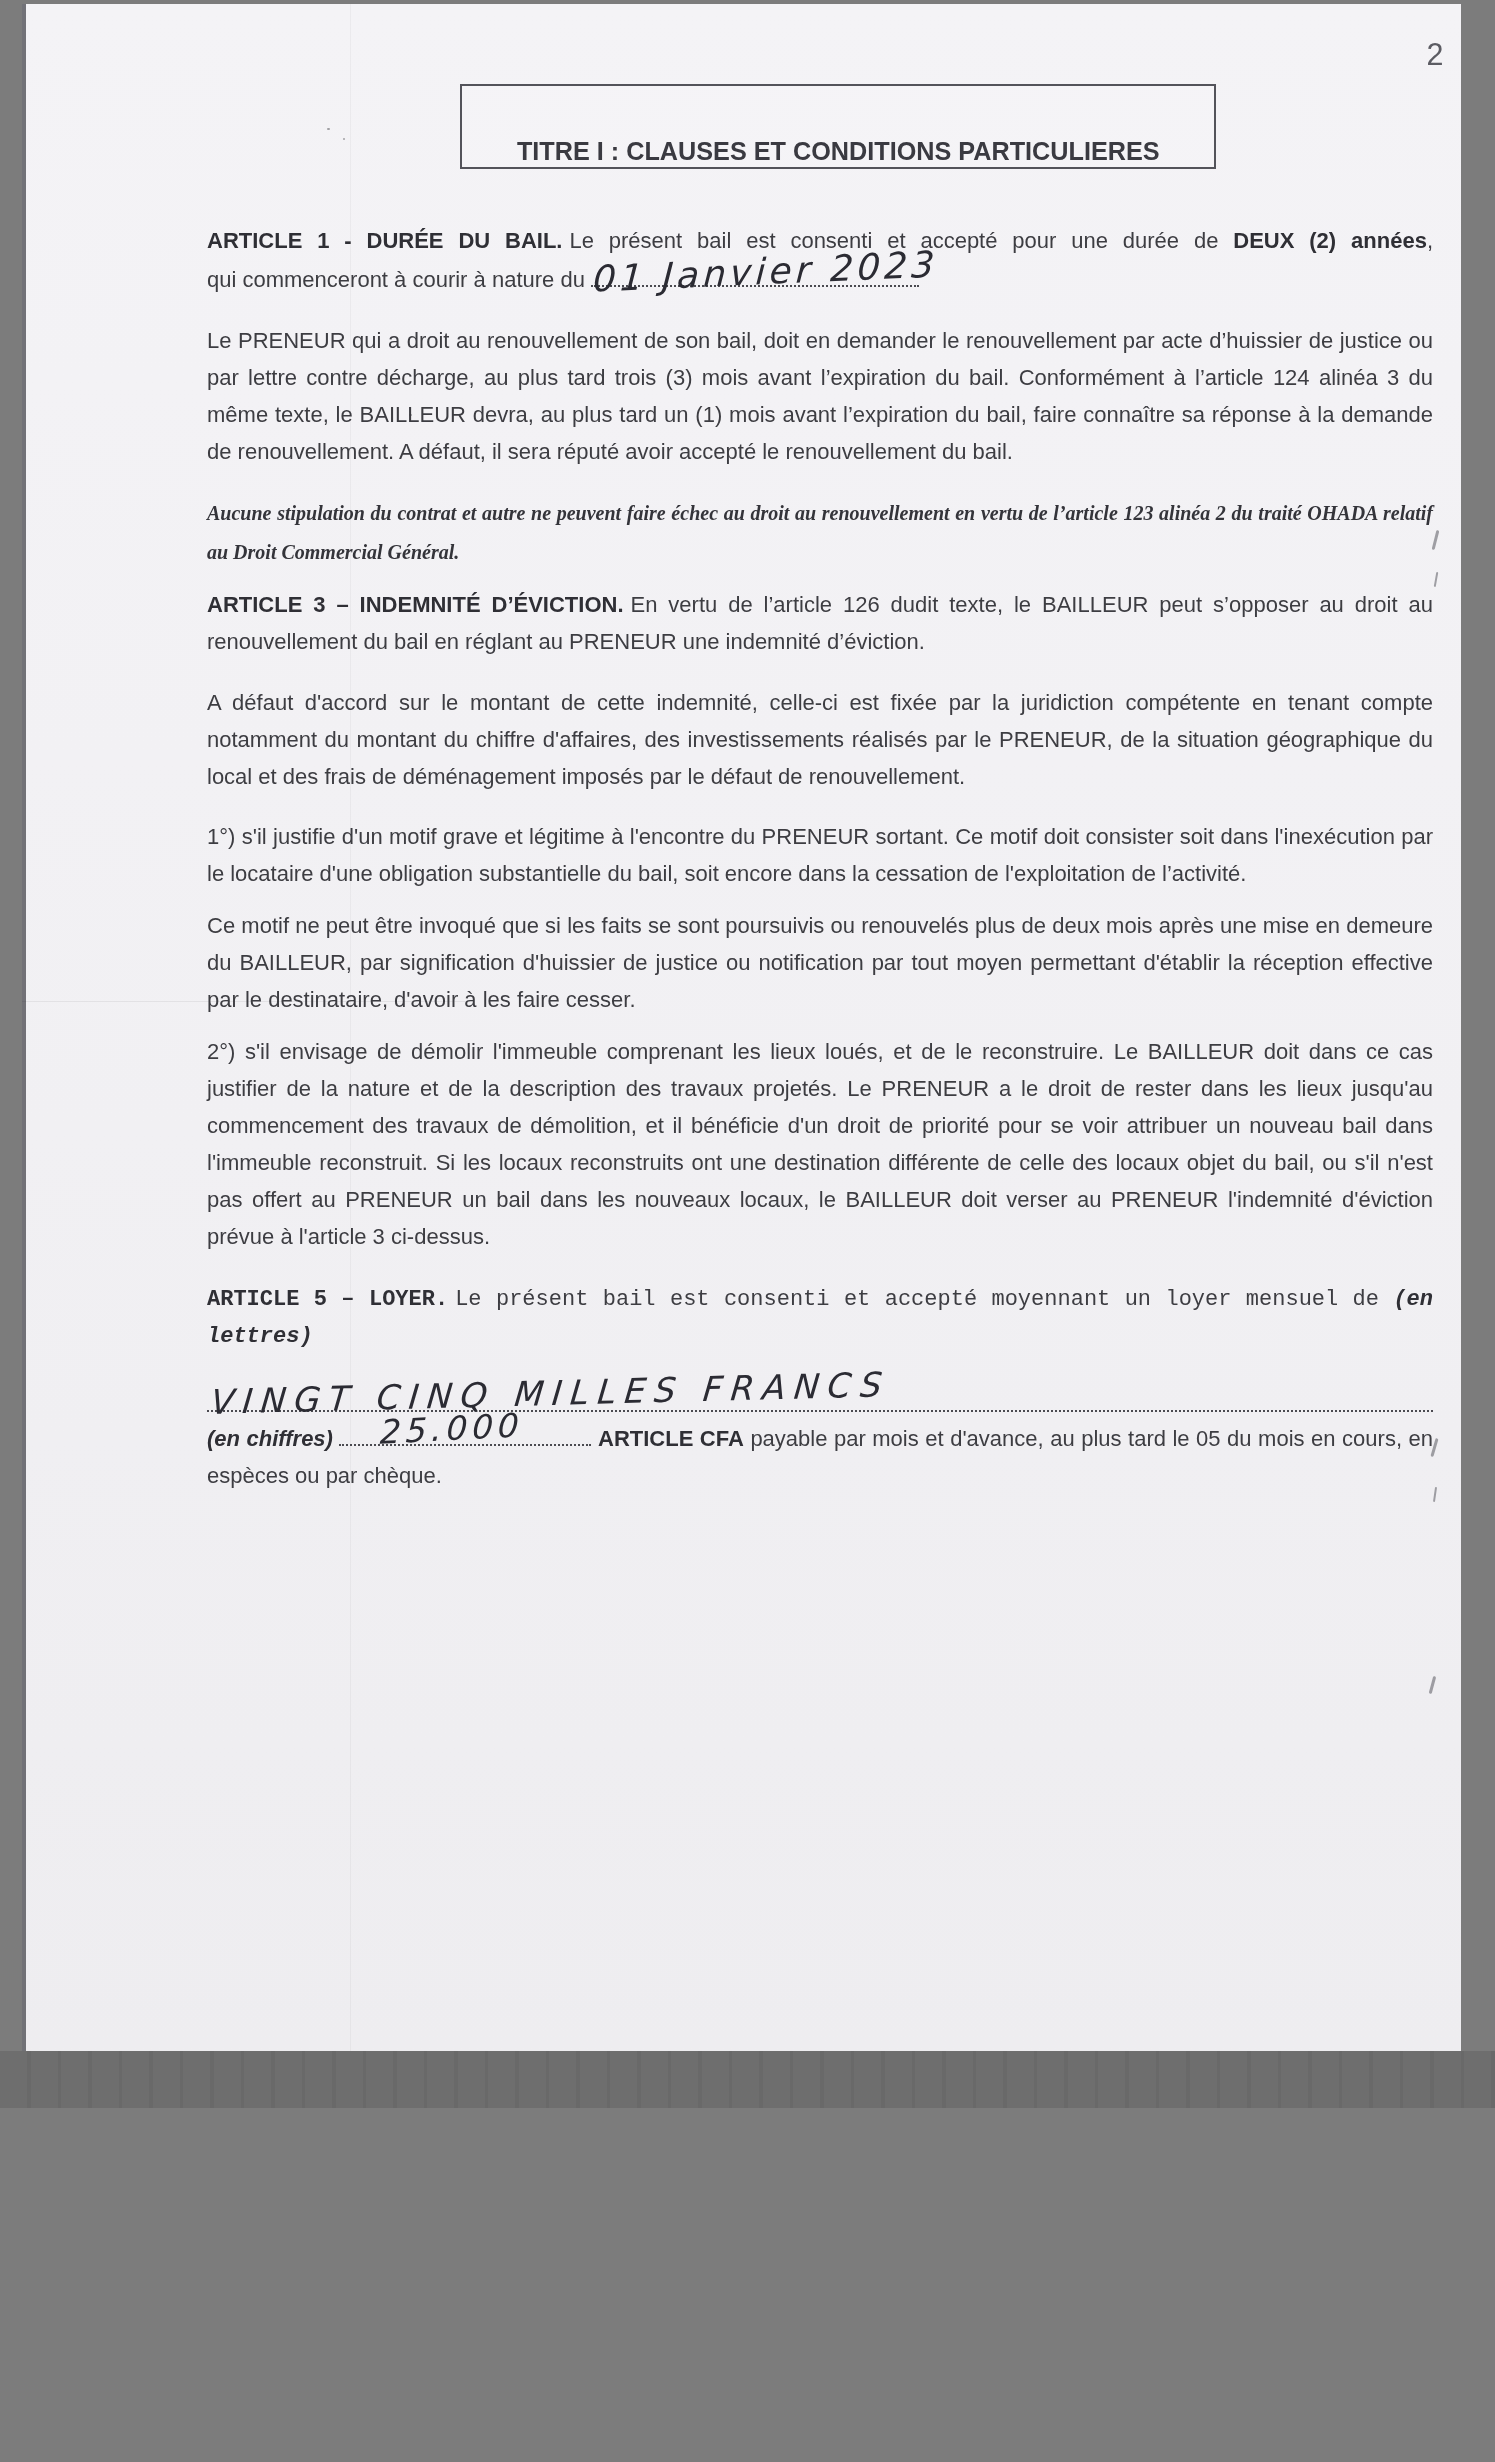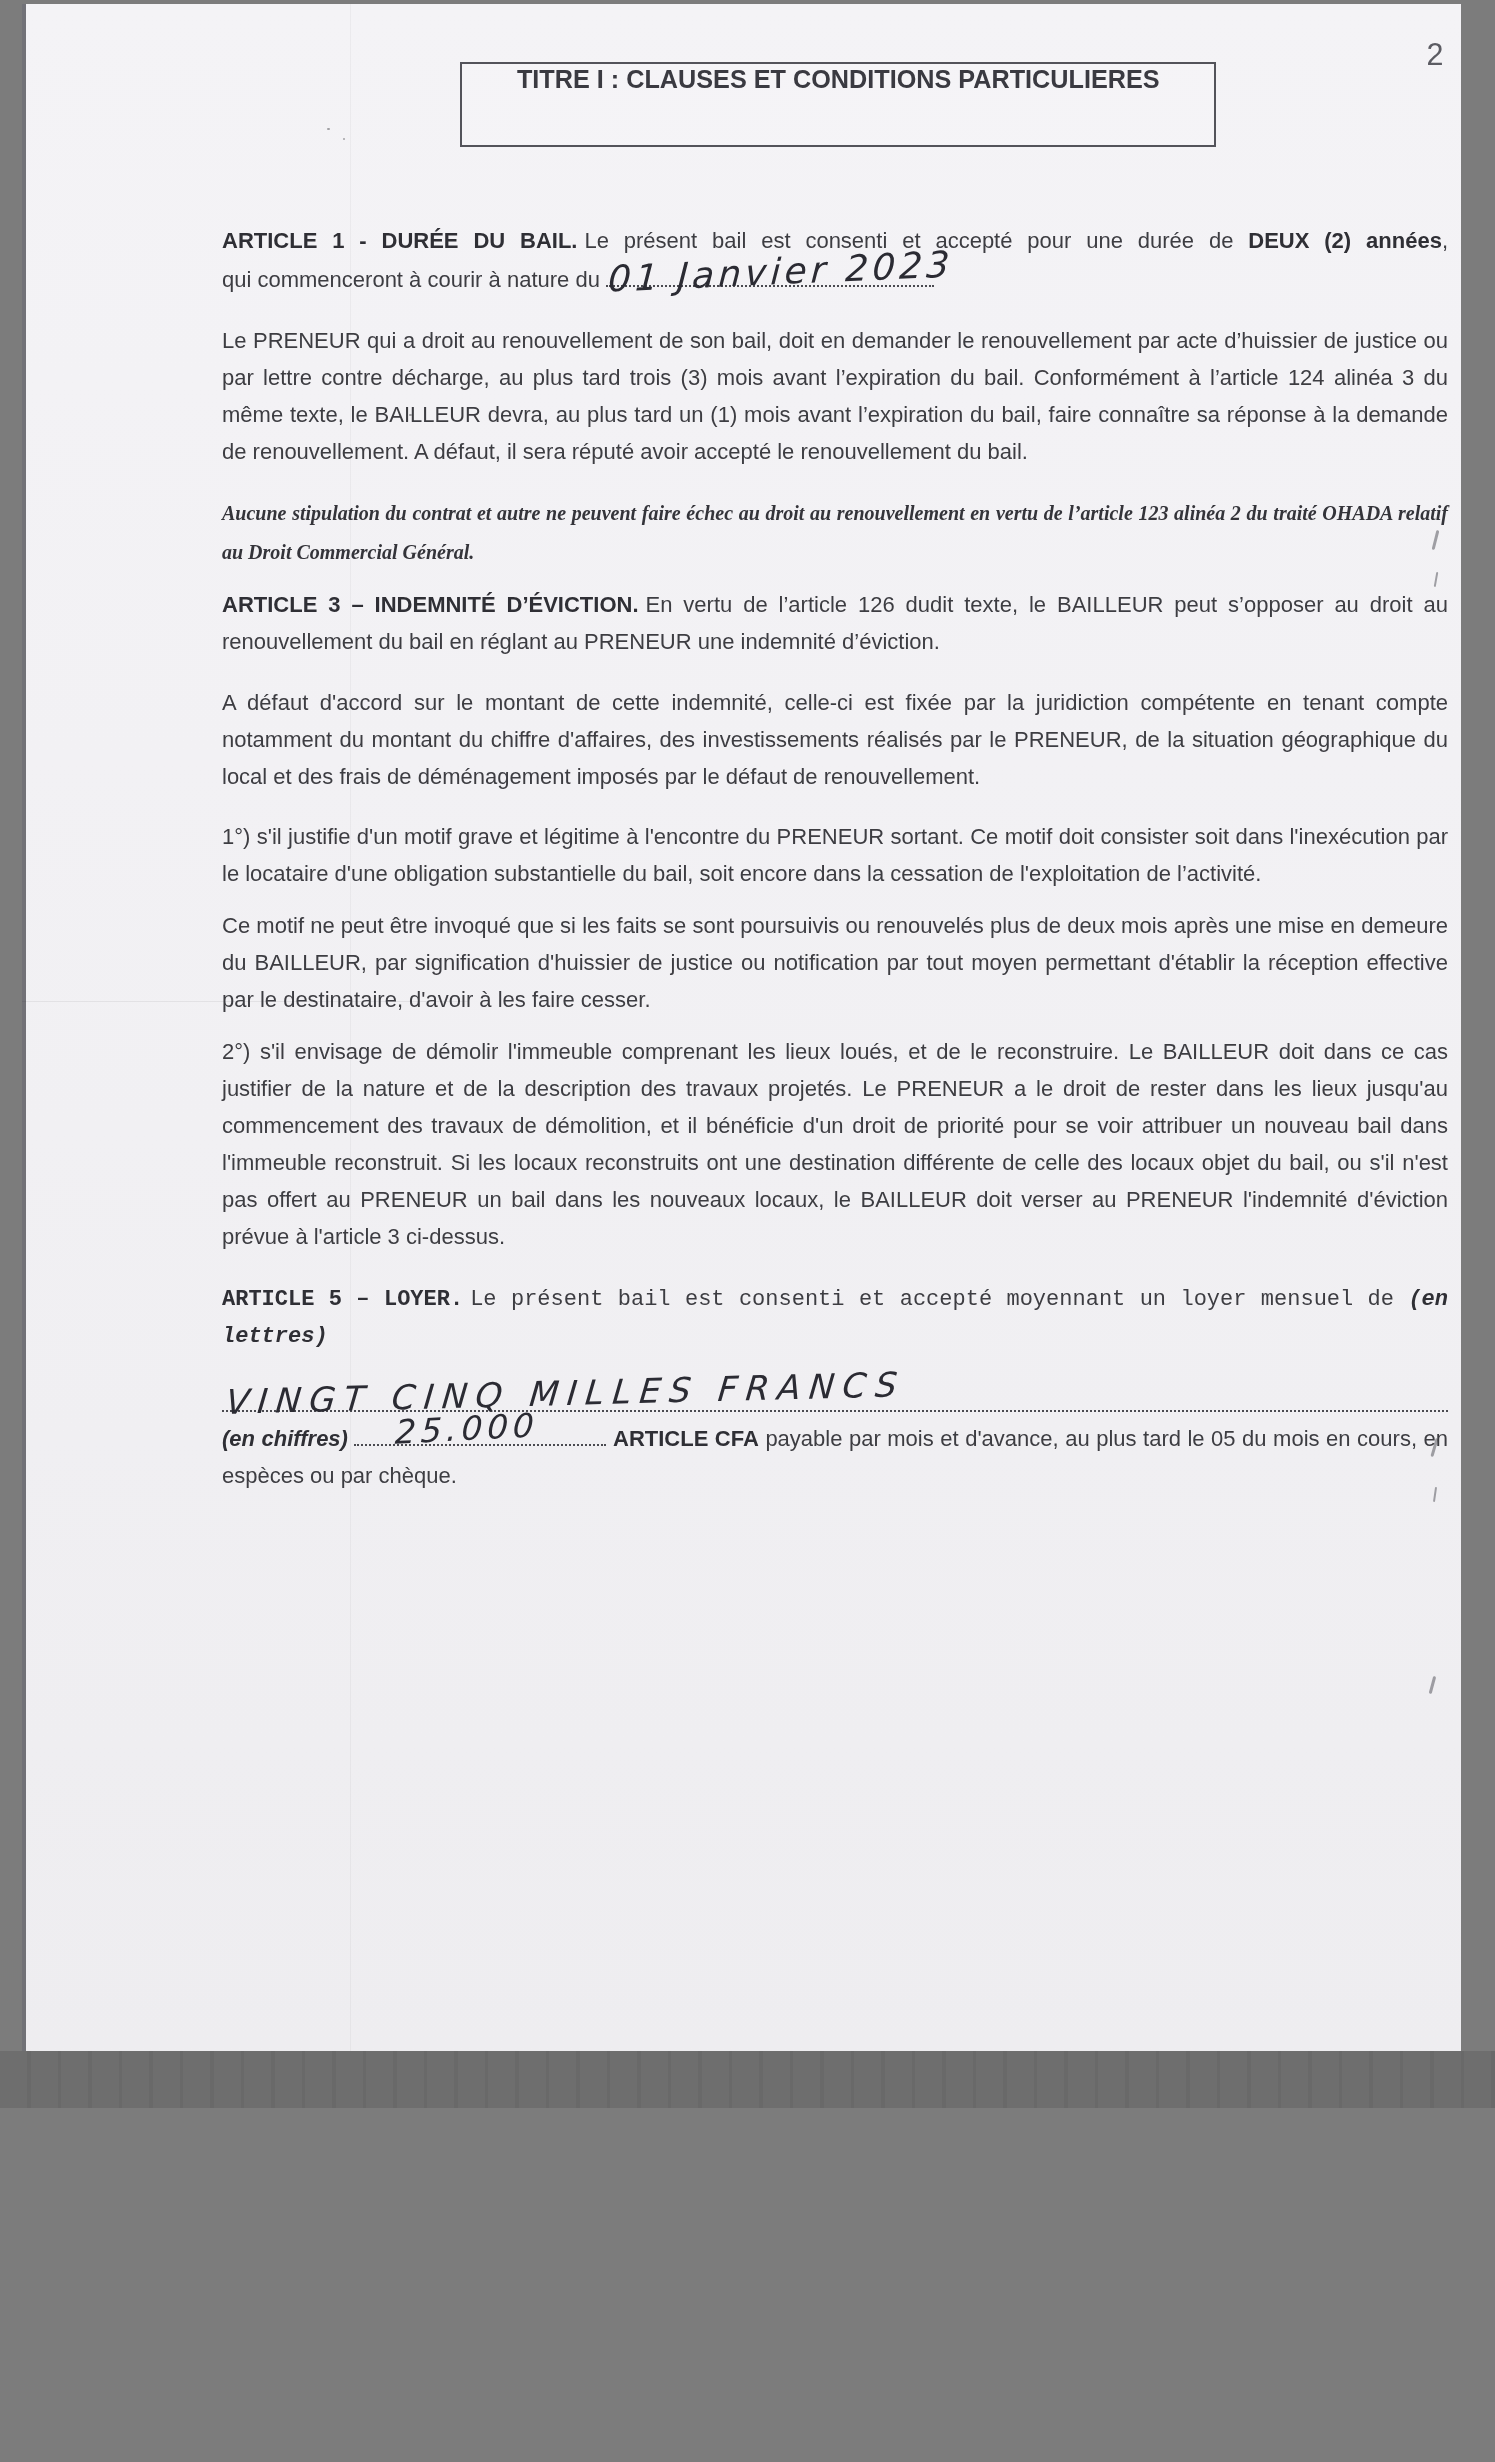--- a/index.html
+++ b/index.html
@@ -20,31 +20,31 @@
   }
   .scan-strip{
     position:absolute;left:0;top:2051px;width:1495px;height:57px;
     background:repeating-linear-gradient(90deg,#6e6e6e 0 27px,#696969 27px 30.5px);
   }
   .page-number{
     position:absolute;left:1378px;top:33px;width:70px;
     font-size:30.5px;color:#5c5c63;text-align:center;
   }
   .title-box{
-    position:absolute;left:438px;top:58px;width:752px;height:81px;
+    position:absolute;left:438px;top:80px;width:752px;height:81px;
     border:2.9px solid #53535a;
-    display:flex;align-items:flex-start;justify-content:center;
+    display:flex;align-items:flex-end;justify-content:center;
     background:rgba(255,255,255,.12);
   }
   .title-box .ttl{
     font-weight:bold;font-size:26px;color:#3a3a41;
     letter-spacing:0px;transform:scaleX(.97);white-space:nowrap;
   }
   .content{
-    position:absolute;left:200px;top:218px;width:1226px;
+    position:absolute;left:185px;top:218px;width:1226px;
     font-size:22px;line-height:37px;color:#3d3d42;
     text-align:justify;
   }
   .para{margin:0 0 23.5px 0;}
   .mb25{margin-bottom:14.7px;}
   .hd{font-weight:bold;color:#2f2f35;margin-right:7px;}
   .b{font-weight:bold;color:#2f2f35;}
   .bi{font-weight:bold;font-style:italic;color:#2f2f35;}
   .oneline{text-align-last:justify;}
   .serif-bi{

